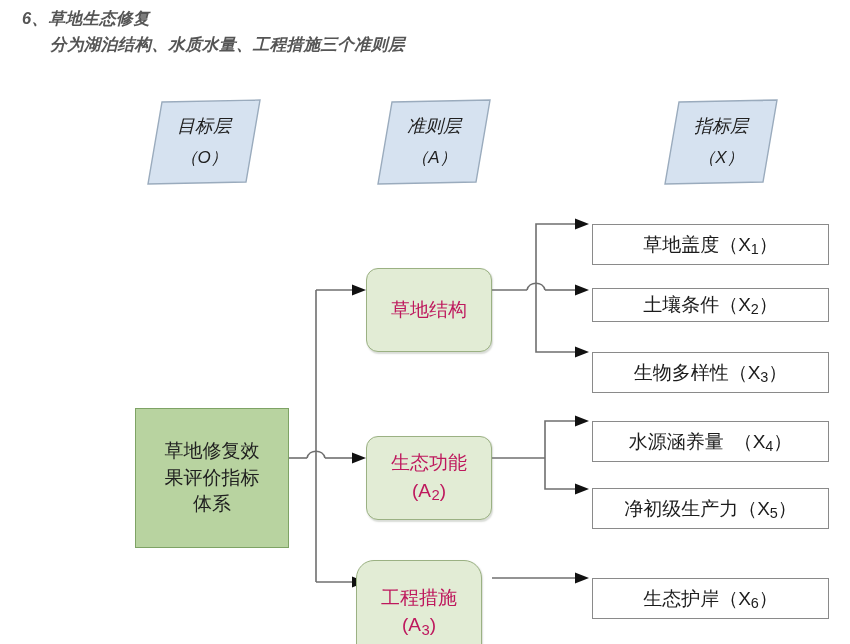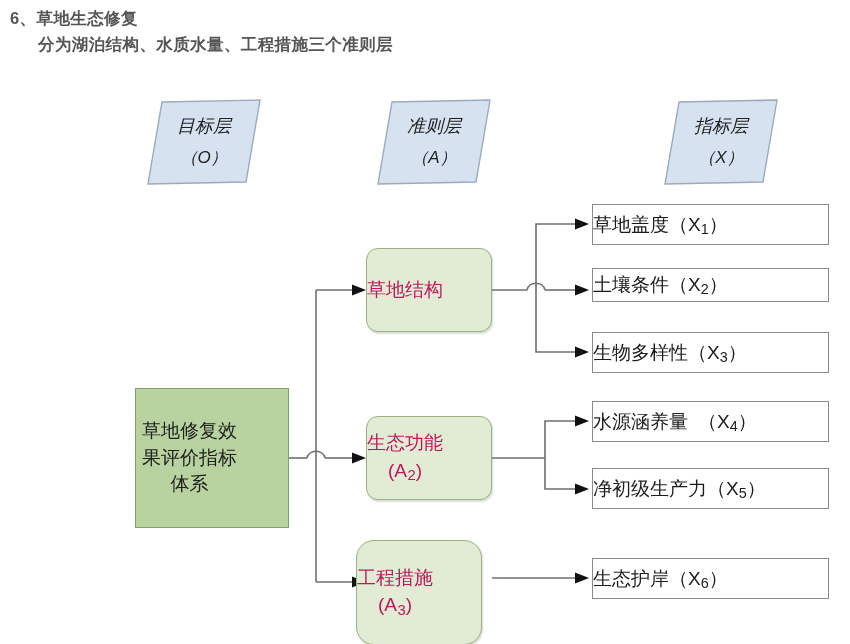--- a/index.html
+++ b/index.html
@@ -16,23 +16,24 @@
     position: relative;
     width: 850px;
     height: 644px;
     background: #ffffff;
     overflow: hidden;
   }
 
   
   .heading-block {
     position: absolute;
-    left: 10px;
+    left: 22px;
     top: 6px;
     width: 800px;
+    font-style: italic;
   }
   .heading-line {
     font-size: 16.5px;
     font-weight: bold;
     color: #555555;
     letter-spacing: 0.4px;
     line-height: 1.55;
     white-space: nowrap;
   }
   .heading-line.sub {
@@ -72,21 +73,23 @@
   .layer-head .head-text .l2 {
     font-size: 17px;
   }
 
   
   .node {
     position: absolute;
     box-sizing: border-box;
     display: flex;
     align-items: center;
+    justify-content: center;
     text-align: center;
+    margin-top: 20px;
   }
 
   
   .goal-box {
     background: #b8d3a0;
     border: 1px solid #7ea365;
     color: #1f1f1f;
     font-size: 19px;
     line-height: 1.42;
     padding: 4px 6px;

